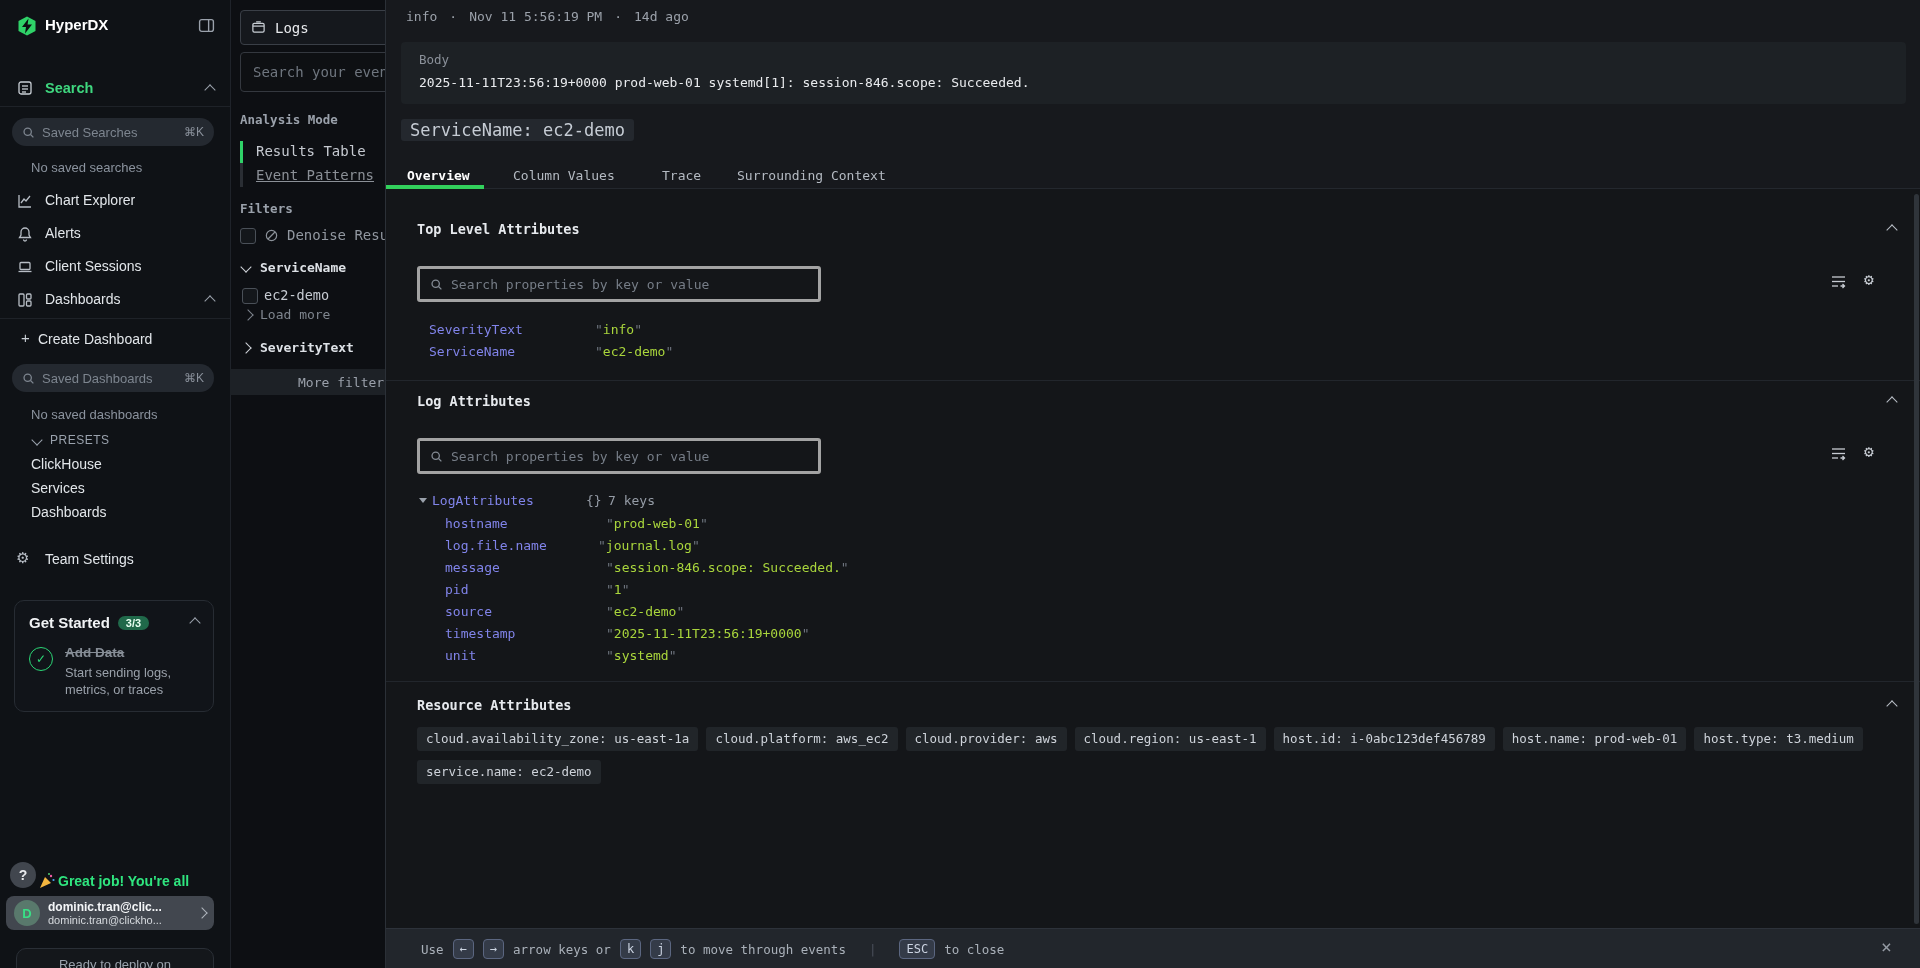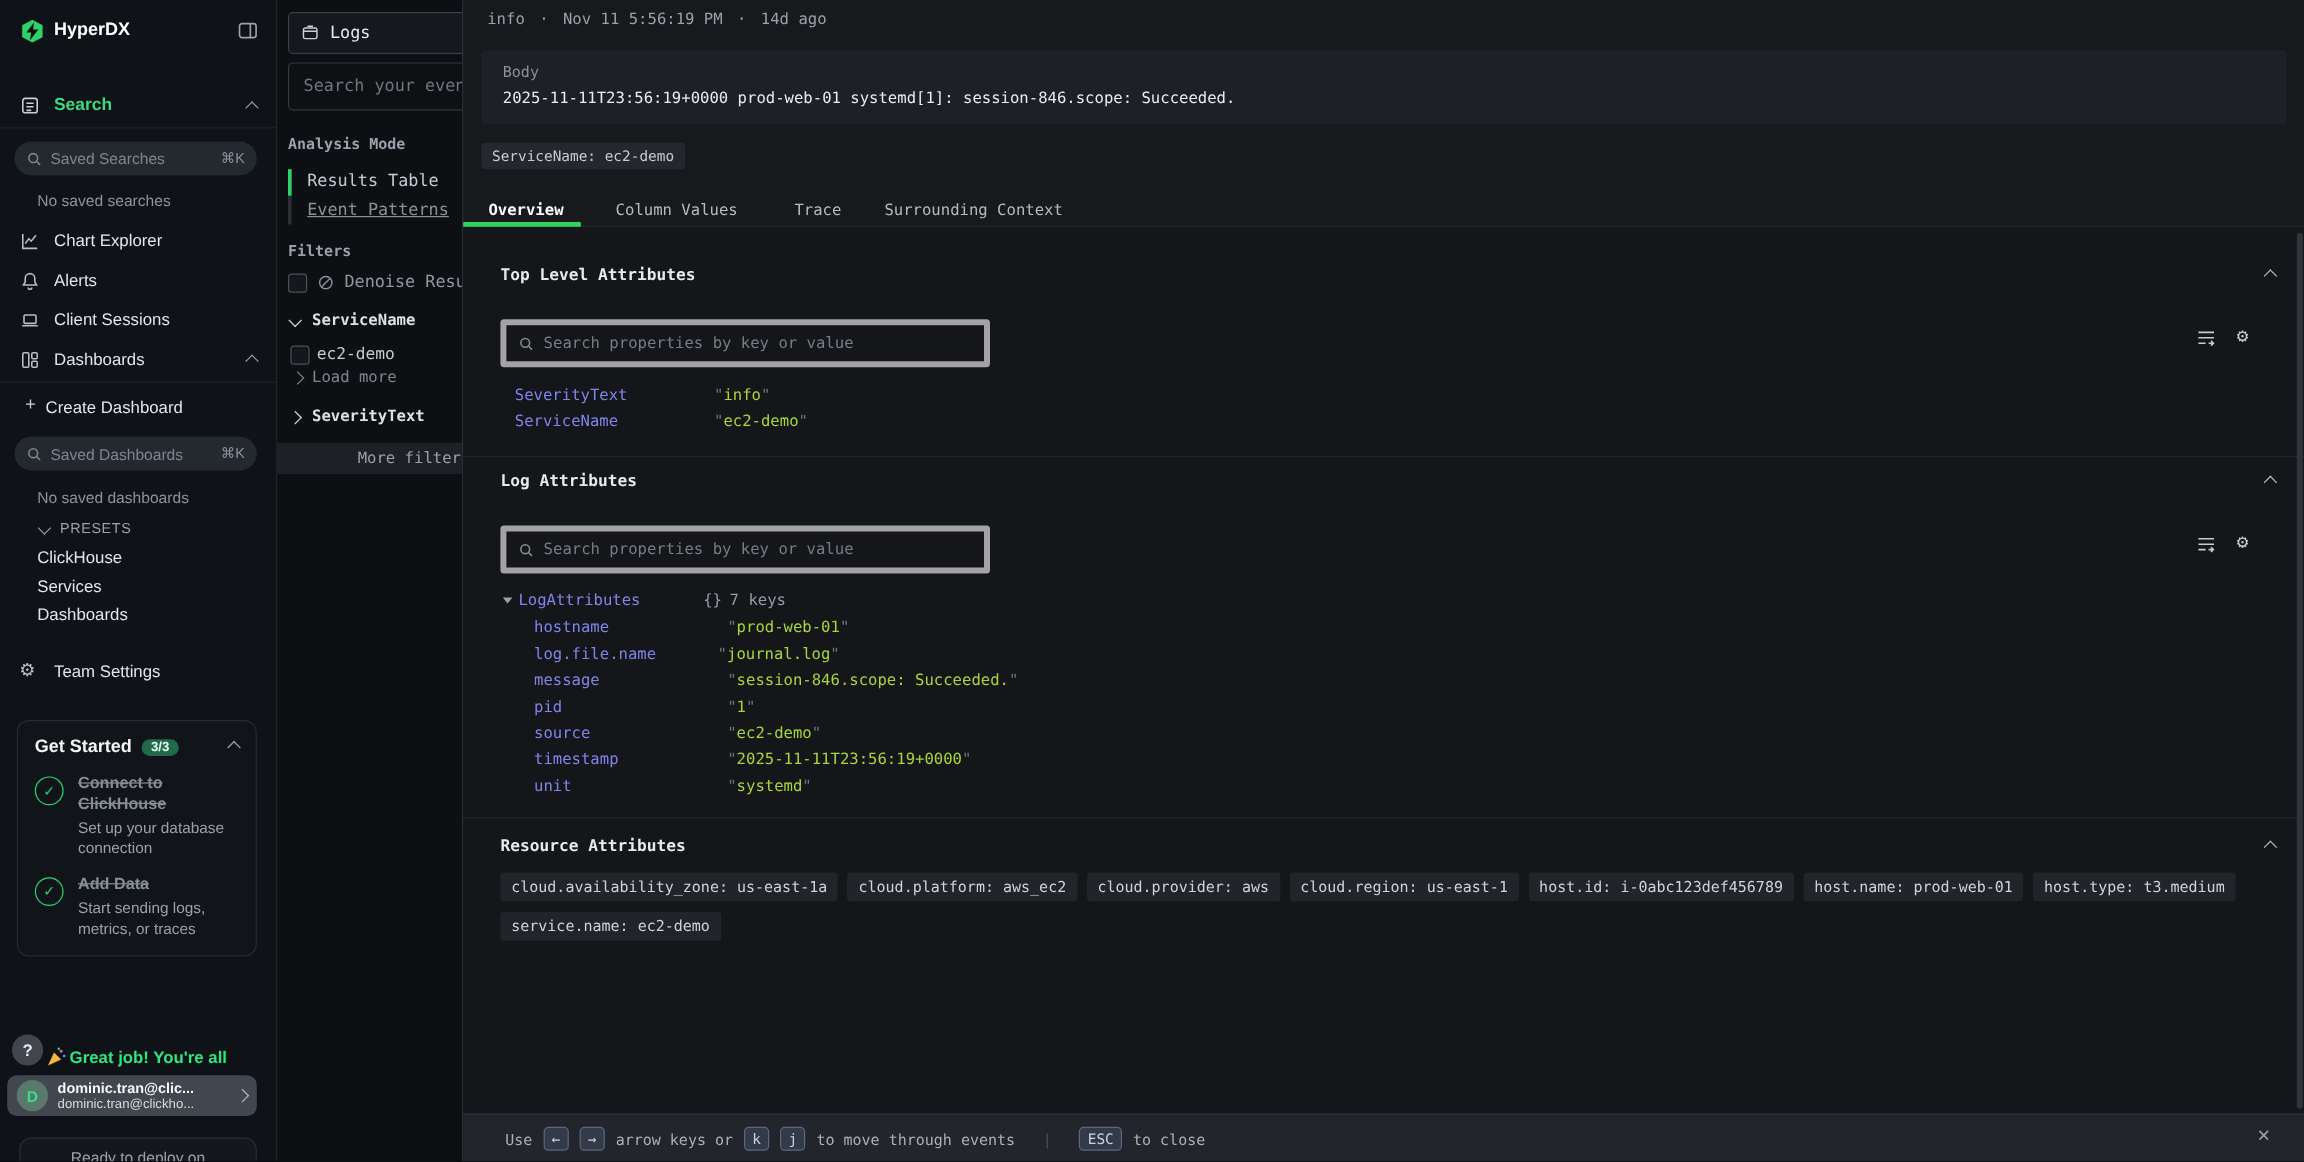--- a/index.html
+++ b/index.html
@@ -36,26 +36,26 @@
 
   
   .box{border:1px solid #3a3f47;border-radius:4px;background:#15181d;}
   .cbx{width:14px;height:14px;border:1px solid #4a5058;border-radius:3px;background:#14171b;}
   .sideheading{color:#9aa1ab;font-size:12.5px;font-weight:bold;}
 
   
   .drawer{left:385px;top:0;width:1535px;height:968px;background:#17191d;border-left:1px solid #2b3037;}
   .contentbg{left:0;top:189px;width:1535px;height:739px;background:#141619;}
   .bodycard{background:#1d2125;border-radius:4px;}
-  .tag{background:#24282e;border-radius:3px;color:#c6ccd4;font-size:12px;height:22px;line-height:22px;
+  .tag{background:#24282e;border-radius:3px;color:#c6ccd4;font-size:17px;height:22px;line-height:22px;
        display:inline-block;padding:0 9px;}
   .tab{font-size:13px;color:#b4bac2;}
   .tab.active{color:#ffffff;font-weight:bold;}
   .h2{font-size:13.5px;font-weight:bold;color:#e6e9ed;}
-  .searchbox{border:5px solid #a3a3a3;border-radius:3px;height:30px;display:flex;align-items:center;
+  .searchbox{border:3px solid #a3a3a3;border-radius:3px;height:30px;display:flex;align-items:center;
              gap:8px;padding:0 10px;color:#767d87;font-size:13px;background:transparent;}
   .key{color:#8184ea;font-size:13px;}
   .val{color:#a9d53c;font-size:13px;}
   .val::before,.val::after{content:'"';color:#6e747e;}
   .meta{color:#959ca6;font-size:13px;}
   .chip{background:#212529;border-radius:3px;height:24px;line-height:24px;padding:0 9px;
         color:#ced3da;font-size:12.5px;white-space:nowrap;}
   .tri{width:0;height:0;border-left:4px solid transparent;border-right:4px solid transparent;
        border-top:5px solid #9aa1ab;display:inline-block;}
   .footerbar{background:#22262c;border-top:1px solid #2d323a;}
@@ -166,27 +166,20 @@
 
     <div class="a gscard" style="left:14px;top:600px;width:170px;">
       <div style="display:flex;align-items:center;gap:8px;">
         <span class="gstitle">Get Started</span>
         <span class="badge">3/3</span>
         <span class="chv up" style="margin-left:auto;color:#9aa1ab;"></span>
       </div>
       <div class="gsitem">
         <span class="ck"></span>
         <div>
-          <div class="gst">Connect to ClickHouse</div>
-          <div class="gsd">Set up your database connection</div>
-        </div>
-      </div>
-      <div class="gsitem">
-        <span class="ck"></span>
-        <div>
           <div class="gst">Add Data</div>
           <div class="gsd">Start sending logs, metrics, or traces</div>
         </div>
       </div>
     </div>
 
     <div class="a" style="left:10px;top:862px;width:26px;height:26px;border-radius:50%;background:#41464e;
          color:#e8eaed;font-weight:bold;font-size:14px;display:flex;align-items:center;justify-content:center;">?</div>
     <div class="a" style="left:38px;top:872px;">
       <svg width="18" height="18" viewBox="0 0 18 18">

